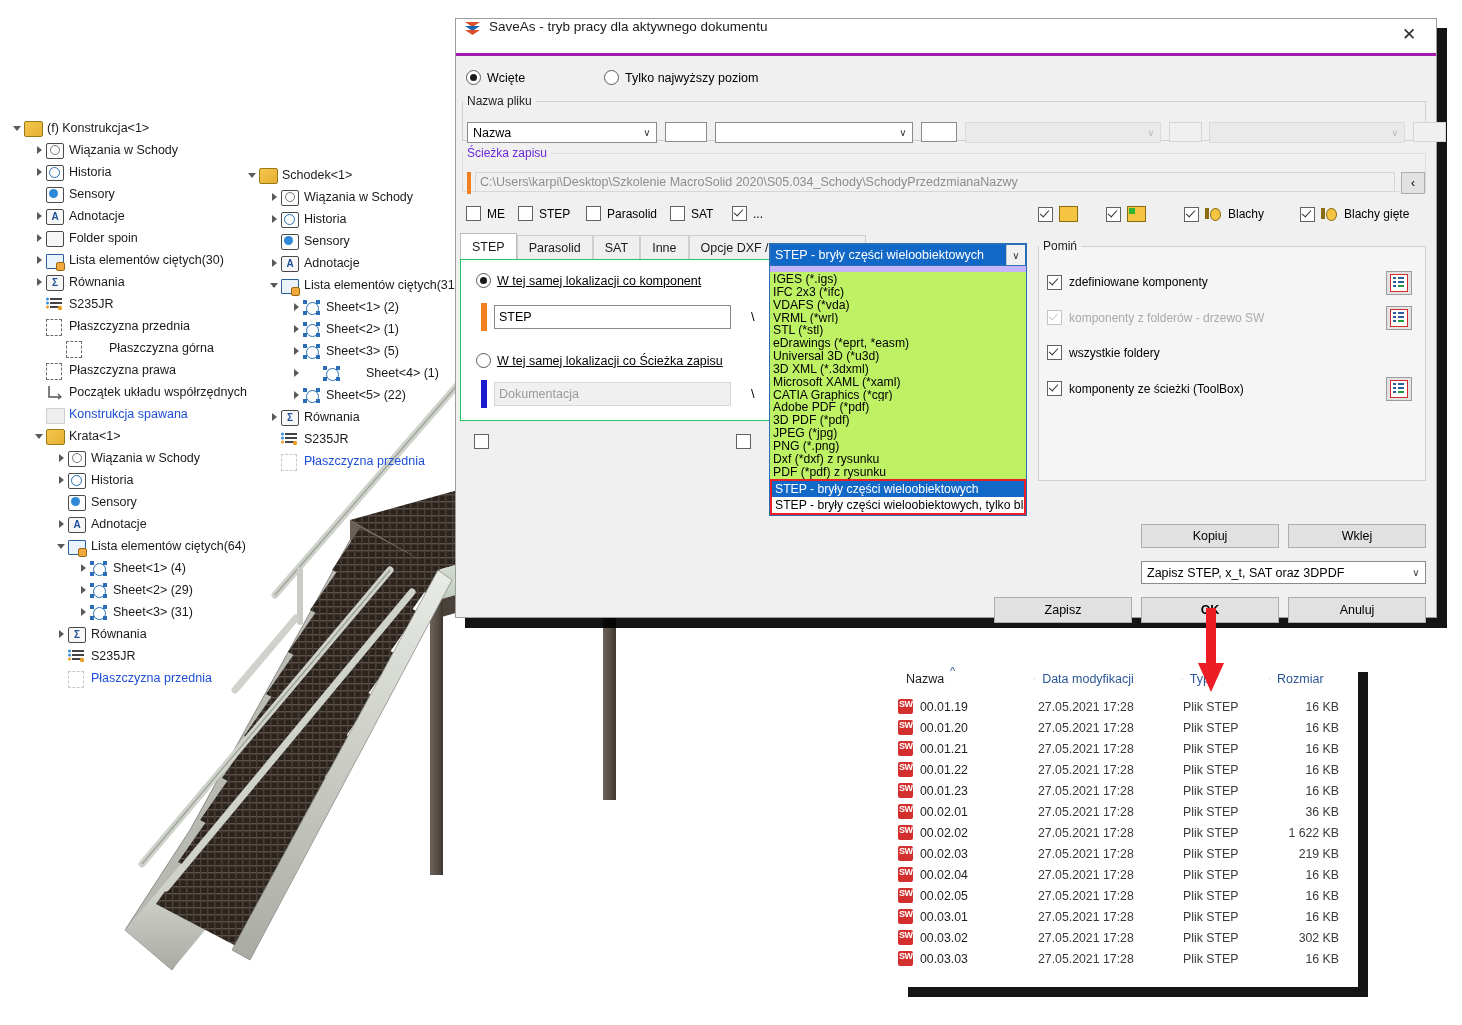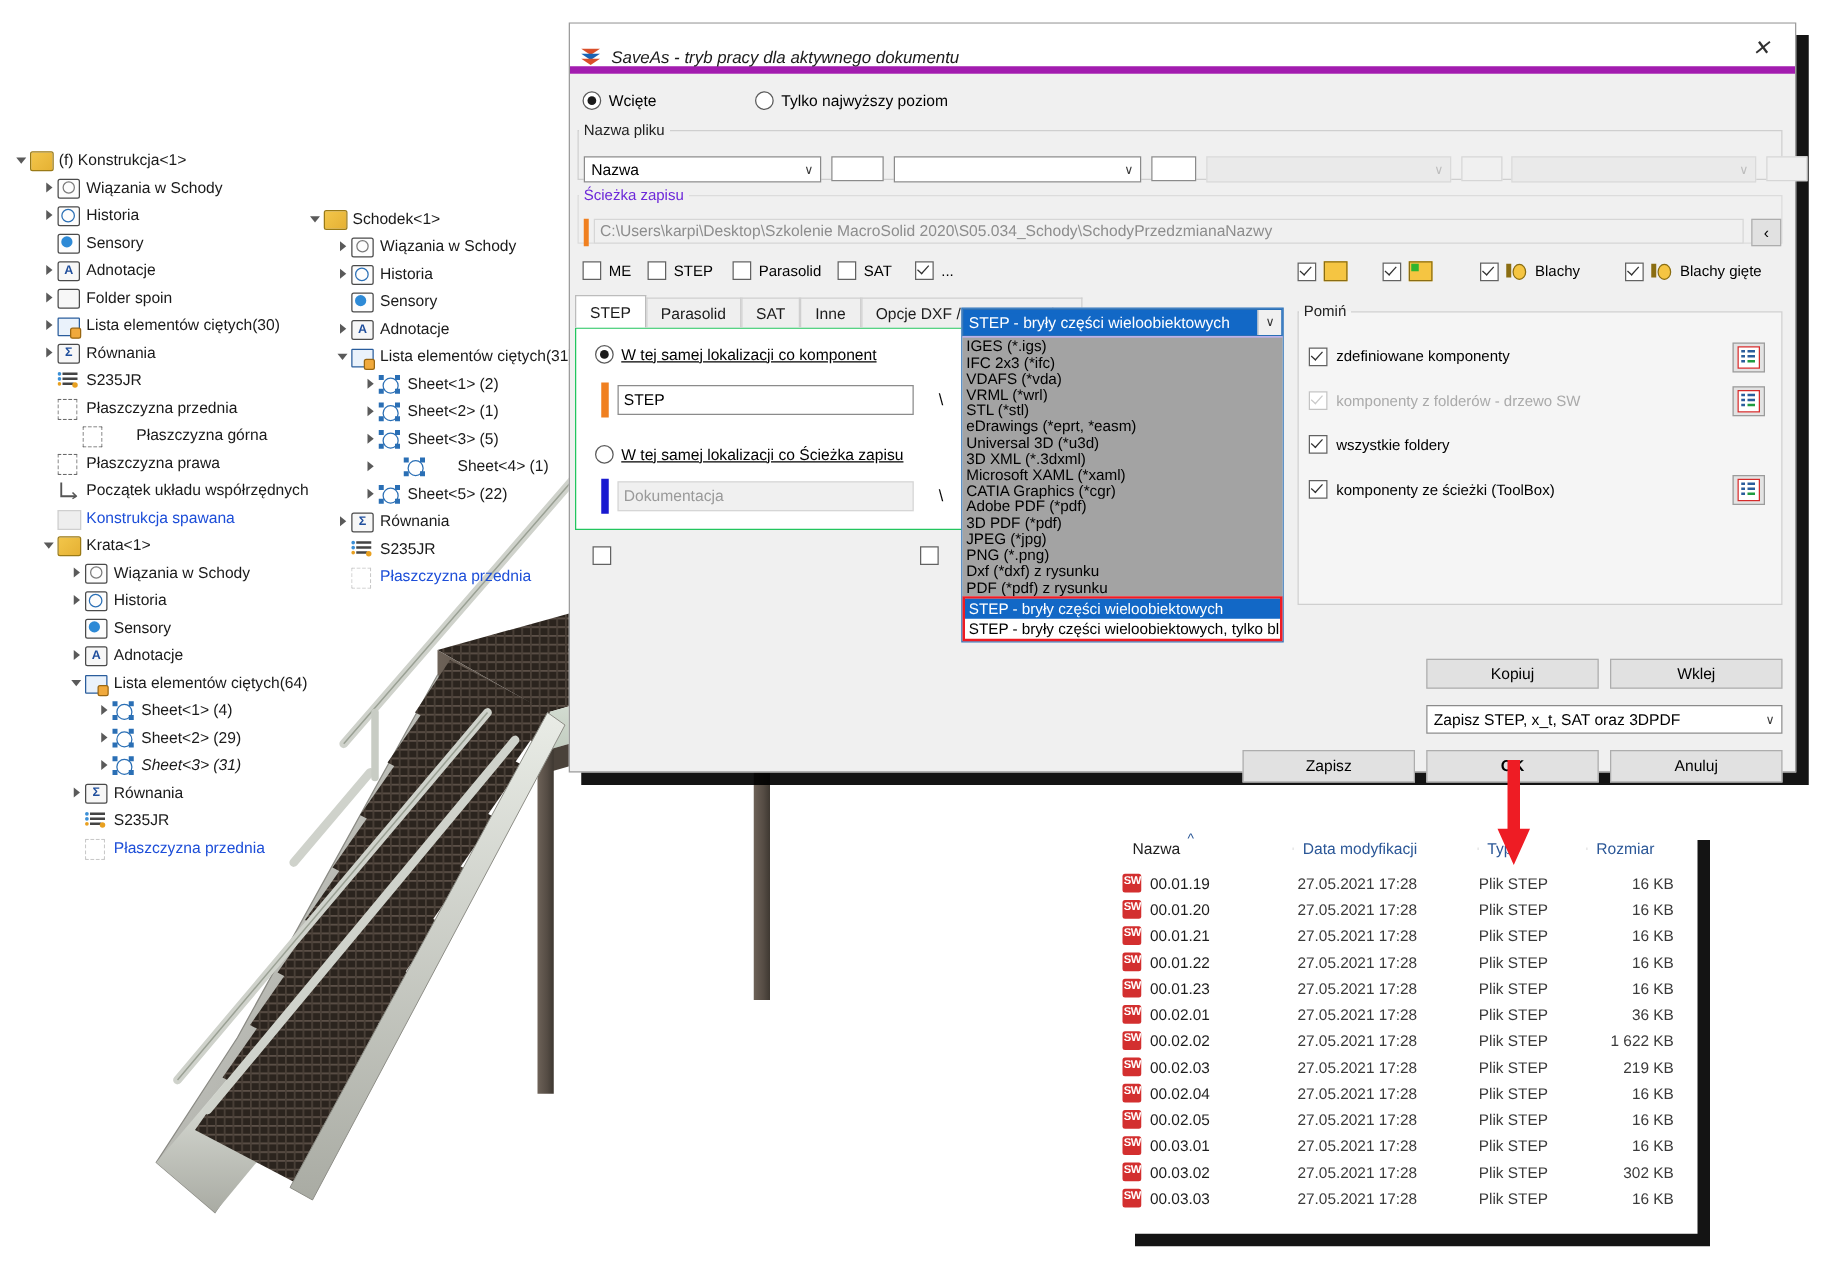--- a/index.html
+++ b/index.html
@@ -45,22 +45,22 @@
 
   
   #model{position:absolute;left:60px;top:270px;width:620px;height:740px;}
 
   
   #dialog{
     position:absolute;left:455px;top:18px;width:980px;height:598px;
     background:#f0f0f0;border:1px solid #9d9d9d;
     box-shadow:10px 10px 0 rgba(0,0,0,0.92);
   }
-  .dlg-title{height:34px;background:#ffffff;display:flex;align-items:flex-end;padding:0 8px;
-             border-bottom:6px solid #a21caf;font-style:italic;}
+  .dlg-title{height:34px;background:#ffffff;display:flex;align-items:flex-start;padding:0 8px;
+             border-bottom:3px solid #a21caf;}
   .dlg-title .t{font-size:13.5px;color:#1b1b1b;margin-left:8px;}
   .dlg-close{margin-left:auto;width:38px;height:30px;display:flex;align-items:center;justify-content:center;
              font-size:17px;color:#303030;}
   .dlg-body{position:relative;padding:0 10px;}
 
   .radio{display:inline-flex;align-items:center;font-size:12.5px;}
   .rdo{width:13px;height:13px;border:1px solid #5a5a5a;border-radius:50%;background:#fff;margin-right:6px;
        display:inline-block;position:relative;flex:0 0 13px;}
   .rdo.on:after{content:"";position:absolute;left:3px;top:3px;width:7px;height:7px;border-radius:50%;background:#1a1a1a;}
 
@@ -92,21 +92,21 @@
   .tab{border:1px solid #cfcfcf;border-bottom:none;background:#efefef;padding:0 11px;height:23px;
        display:flex;align-items:center;font-size:12.5px;color:#1b1b1b;}
   .tab.sel{background:#fff;height:25px;border-color:#bcbcbc;}
 
   
   #dropdown{position:absolute;left:313px;top:187px;width:256px;background:#fff;border:1px solid #2a6fb5;z-index:40;}
   #ddhead{height:22px;background:#1268c6;color:#fff;display:flex;align-items:center;
           border:1px solid #2a6fb5;box-sizing:border-box;}
   #ddhead .cv{flex:1;padding-left:4px;font-size:12.5px;background:#1268c6;}
   #ddhead .chev{background:#f0f0f0;color:#333;height:20px;display:flex;align-items:center;justify-content:center;width:18px;border-left:1px solid #c8c8c8;}
-  .ddlist{border-top:1px solid #c4b5fd;background:#a3a3a3;padding:1px 0 0 0;}
+  .ddlist{border-top:6px solid #c4b5fd;background:#bef264;padding:1px 0 0 0;}
   .ddopt{height:12.85px;font-size:12.2px;line-height:12.85px;padding-left:3px;white-space:nowrap;overflow:hidden;}
   .ddopt.sel{background:#1268c6;color:#fff;}
   #ddhl{border:2px solid #ee1c24;margin:0;}
 
   
   .listbtn{width:24px;height:22px;border:1px solid #9b9b9b;background:#e3e3e3;position:relative;}
   .listbtn .inner{position:absolute;left:3px;top:2px;width:16px;height:16px;border:1.5px solid #d42a2a;background:#fff;}
   .listbtn .inner:before{content:"";position:absolute;left:2px;top:2px;width:3px;height:2px;background:#2a5d9c;
      box-shadow:0 4px 0 #2a5d9c, 0 8px 0 #2a5d9c;}
   .listbtn .inner:after{content:"";position:absolute;left:7px;top:2px;width:6px;height:2px;background:#2a5d9c;
@@ -443,21 +443,21 @@
     </div>
     <div class="tnode" style="padding-left: 66px;">
       <span class="tw">
         <span class="arrow-r"></span>
       </span>
       <span class="ic">
         <span class="ic-sheet" style="display: block;"></span>
       </span>
       <span class="tlabel">Sheet&lt;2&gt; (29)</span>
     </div>
-    <div class="tnode" style="padding-left: 66px; font-style: italic;">
+    <div class="tnode" style="padding-left: 66px;">
       <span class="tw">
         <span class="arrow-r"></span>
       </span>
       <span class="ic">
         <span class="ic-sheet" style="display: block;"></span>
       </span>
       <span class="tlabel">Sheet&lt;3&gt; (31)</span>
     </div>
     <div class="tnode" style="padding-left: 44px;">
       <span class="tw">

